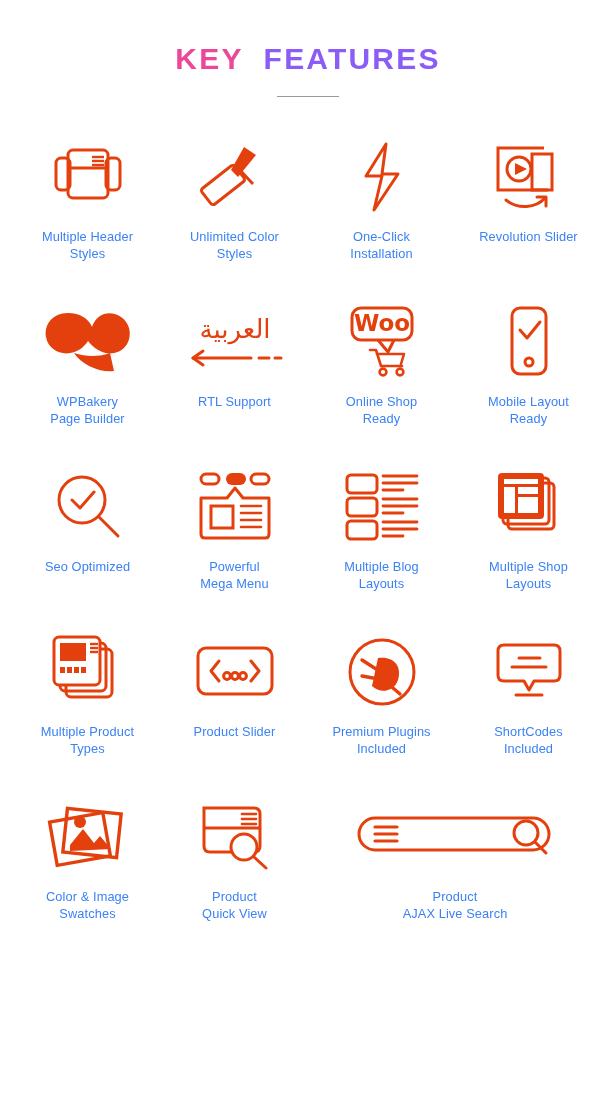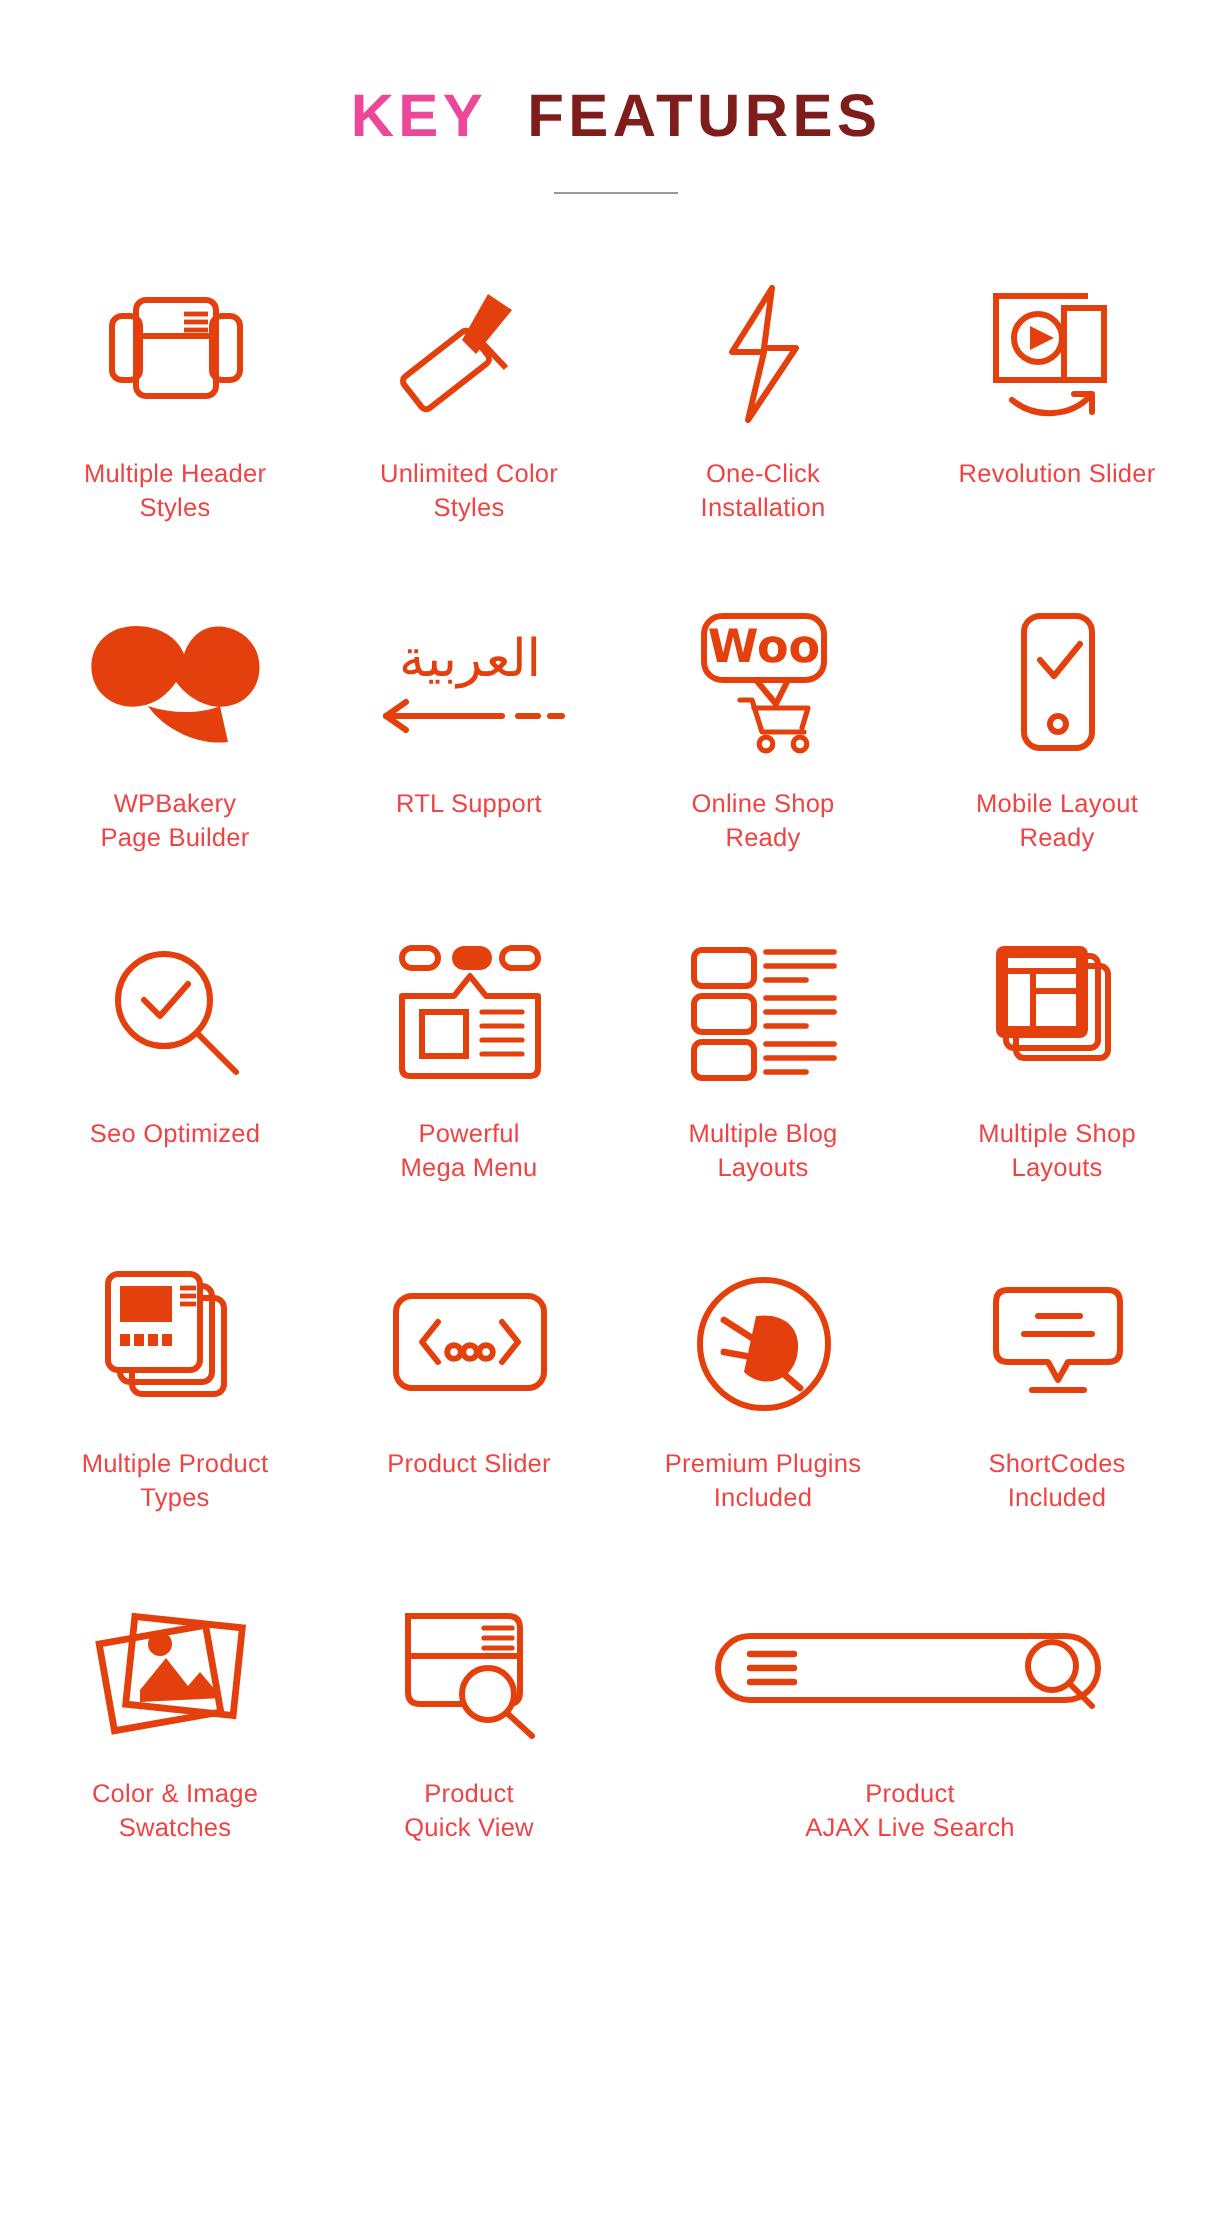--- a/index.html
+++ b/index.html
@@ -25,21 +25,21 @@
     font-size: 30px;
     font-weight: bold;
     letter-spacing: 2.2px;
     line-height: 1;
     margin: 0;
   }
   .title .key {
     color: #ec4899;
   }
   .title .features {
-    color: #7f1d1d;
+    color: #8b5cf6;
     margin-left: 20px;
   }
   .title-rule {
     width: 62px;
     height: 1px;
     background: #9a9a9a;
     margin: 22px auto 0 auto;
   }
 
   
@@ -64,21 +64,21 @@
   }
   .icon-wrap {
     height: 100px;
     display: flex;
     align-items: center;
     justify-content: center;
   }
   .label {
     font-size: 12.8px;
     line-height: 16.5px;
-    color: #ef4444;
+    color: #3b82f6;
     letter-spacing: 0.1px;
     max-width: 135px;
     white-space: pre-line;
     margin-top: 2px;
   }
   .cell.span2 .label {
     max-width: 260px;
   }
   svg {
     display: block;

